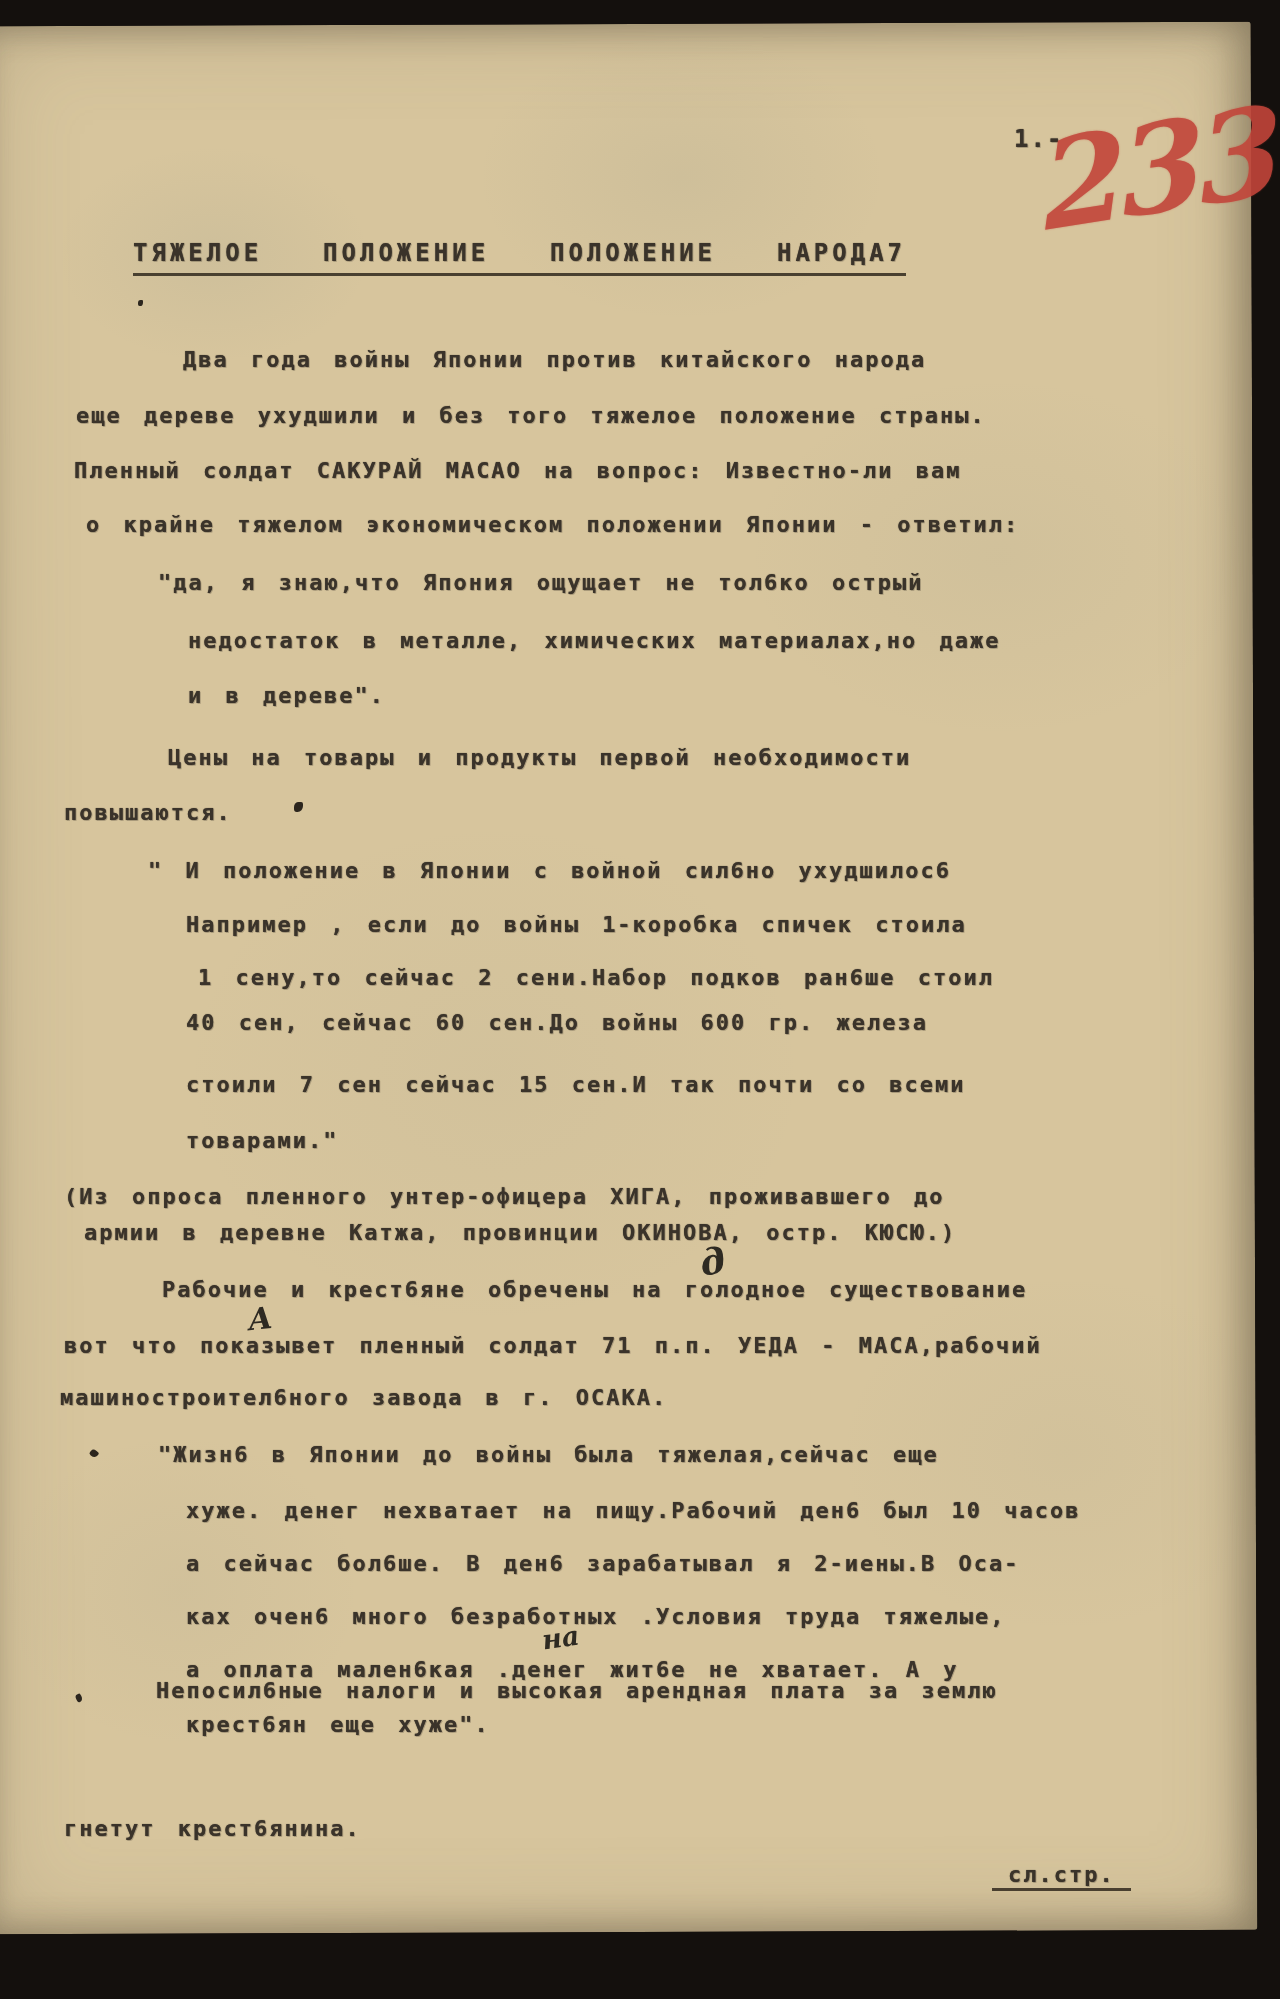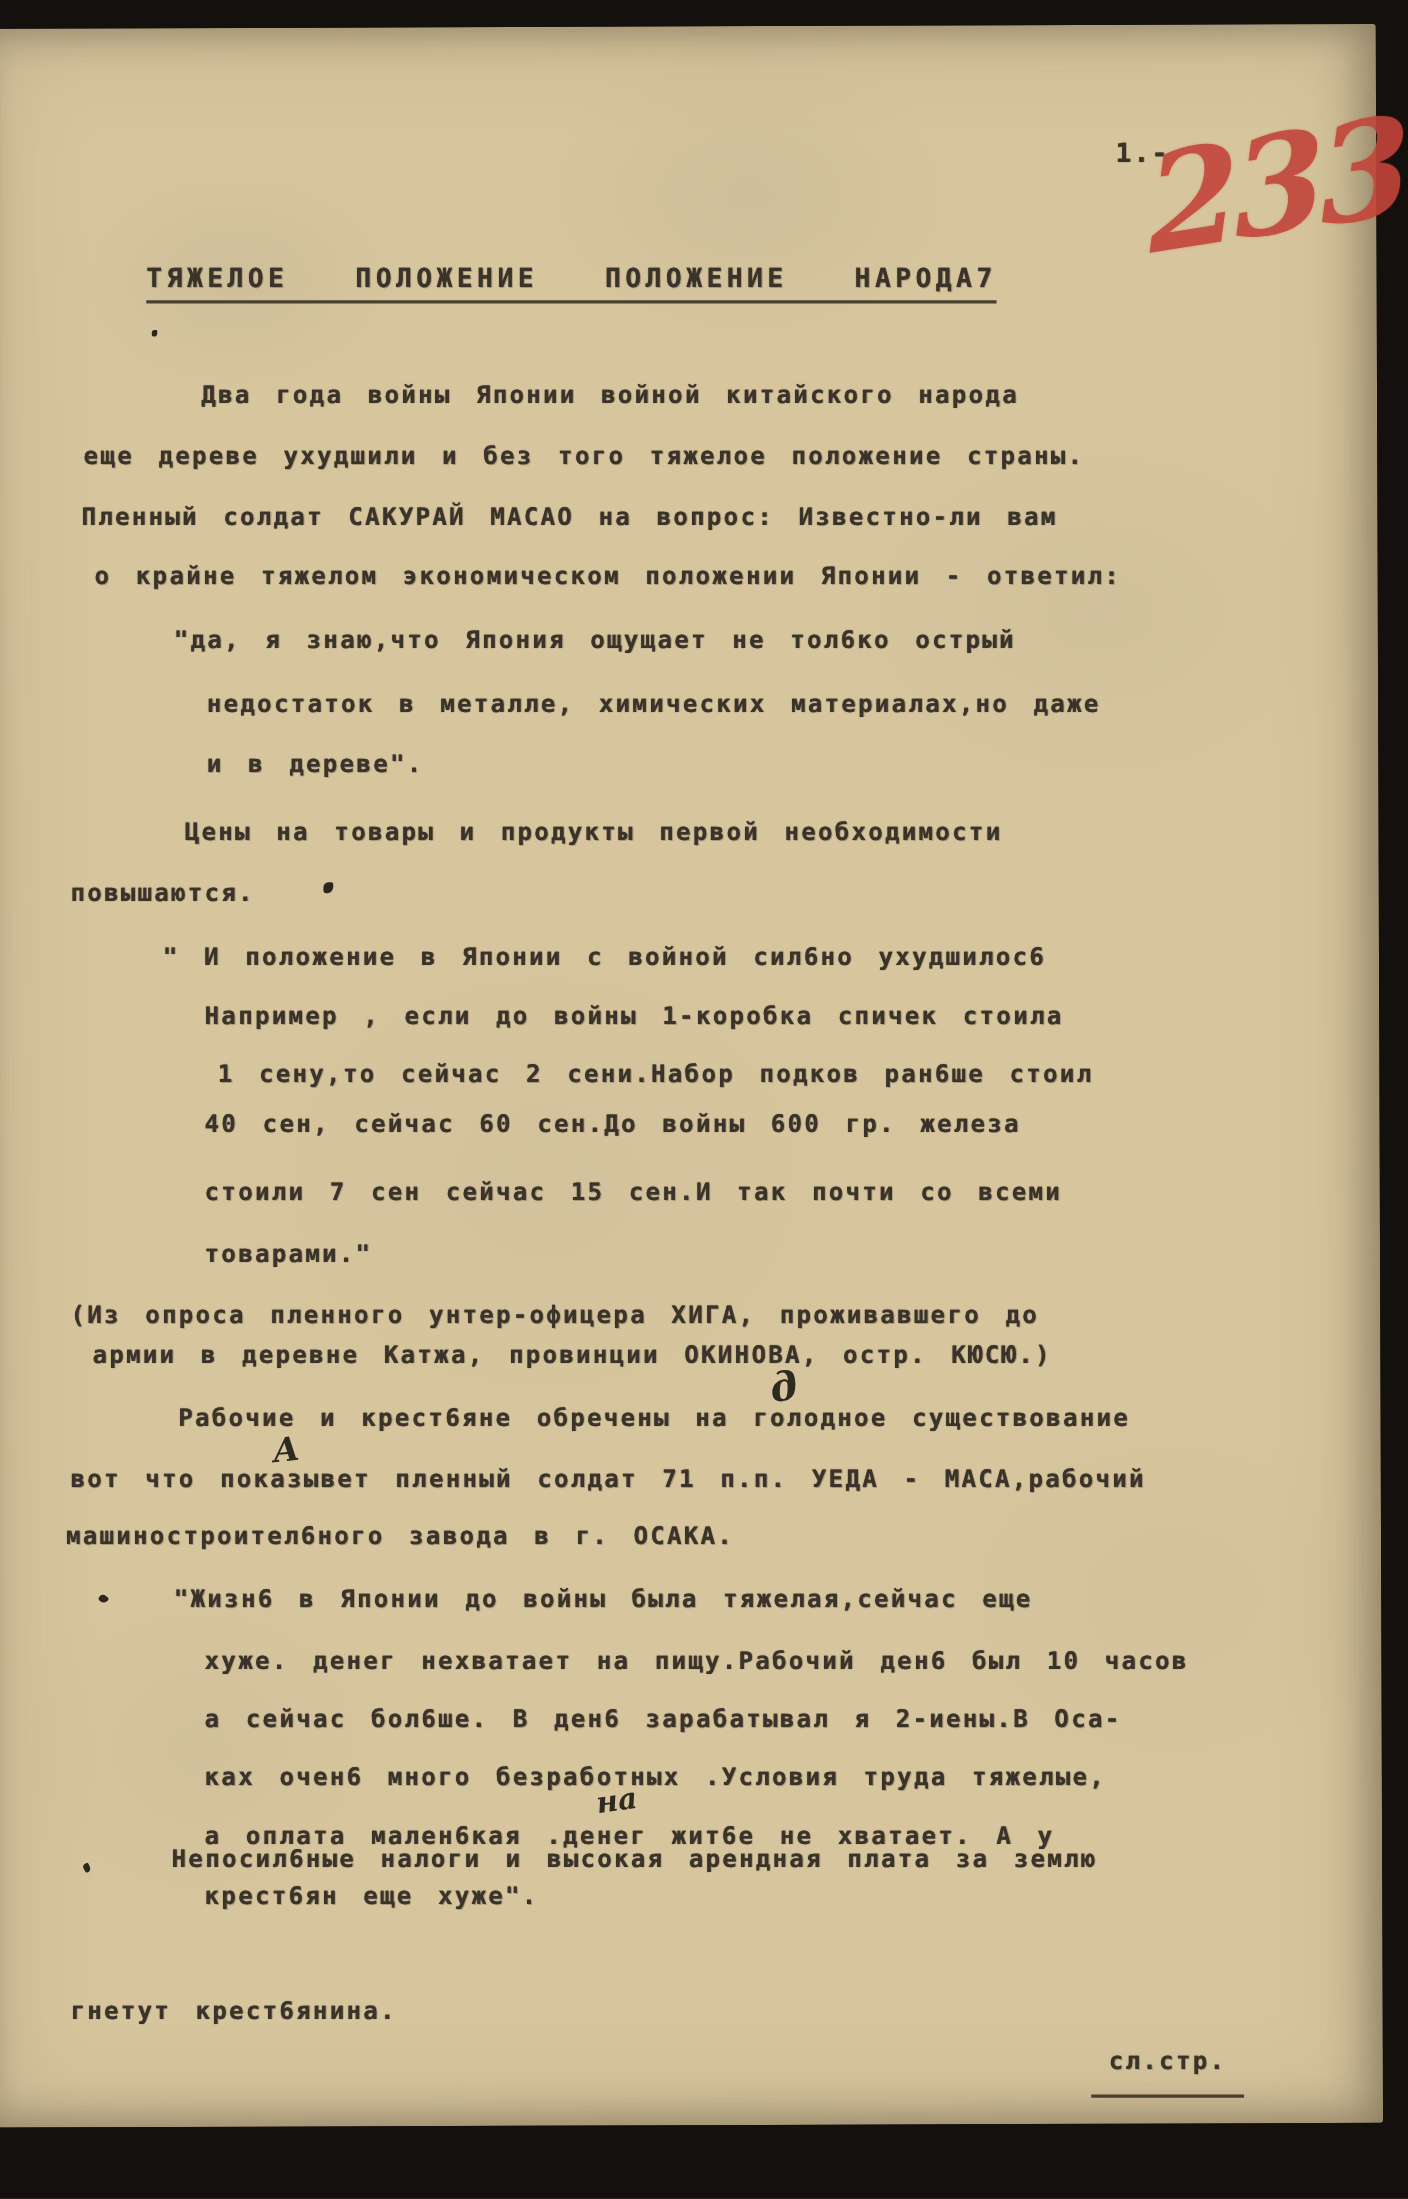--- a/index.html
+++ b/index.html
@@ -43,21 +43,21 @@
   }
   .title{
     font-size:24px;
     letter-spacing:4px;
     word-spacing:12px;
     padding-bottom:7px;
     border-bottom:3px solid rgba(53,45,33,0.88);
   }
   .footer-mark{
     border-bottom:3px solid rgba(53,45,33,0.88);
-    padding:0 16px 16px 16px;
+    padding:0 16px 0 16px;
   }
   .pagenum{ font-size:24px; }
   .stamp{
     position:absolute;
     left:1042px; top:96px;
     font-family:"DejaVu Serif", serif;
     font-style:italic;
     font-weight:700;
     font-size:122px;
     letter-spacing:-6px;
@@ -83,21 +83,21 @@
 <body>
 
 <div class="paper"></div>
 
 <div class="typed pagenum" style="left:1014px; top:126px;">1.-</div>
 
 <div class="stamp">233</div>
 
 <div class="typed title" style="left:133px; top:240px;">ТЯЖЕЛОЕ  ПОЛОЖЕНИЕ  ПОЛОЖЕНИЕ  НАРОДА7</div>
 
-<div class="typed" style="left:183px; top:347px;">Два года войны Японии войной китайского народа</div>
+<div class="typed" style="left:183px; top:347px;">Два года войны Японии против китайского народа</div>
 <div class="typed" style="left:76px;  top:403px;">еще дереве ухудшили и без того тяжелое положение страны.</div>
 <div class="typed" style="left:74px;  top:458px;">Пленный солдат САКУРАЙ МАСАО на вопрос: Известно-ли вам</div>
 <div class="typed" style="left:64px;  top:512px;margin-left:22px;">о крайне тяжелом экономическом положении Японии - ответил:</div>
 <div class="typed" style="left:158px; top:570px;">"да, я знаю,что Япония ощущает не тол6ко острый</div>
 <div class="typed" style="left:188px; top:628px;">недостаток в металле, химических материалах,но даже</div>
 <div class="typed" style="left:188px; top:683px;">и в дереве".</div>
 <div class="typed" style="left:168px; top:745px;">Цены на товары и продукты первой необходимости</div>
 <div class="typed" style="left:64px;  top:800px;">повышаются.</div>
 <div class="typed" style="left:148px; top:858px;">" И положение в Японии с войной сил6но ухудшилос6</div>
 <div class="typed" style="left:186px; top:912px;">Например , если до войны 1-коробка спичек стоила</div>

